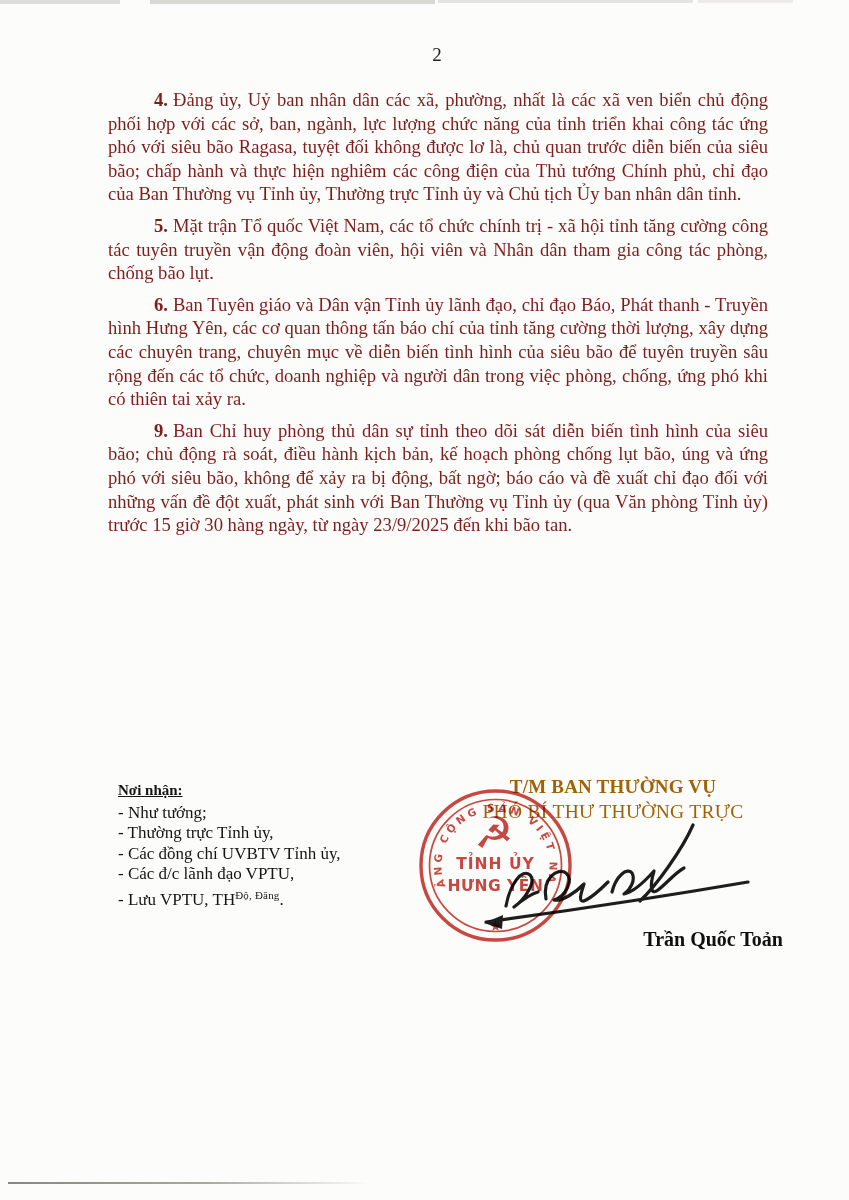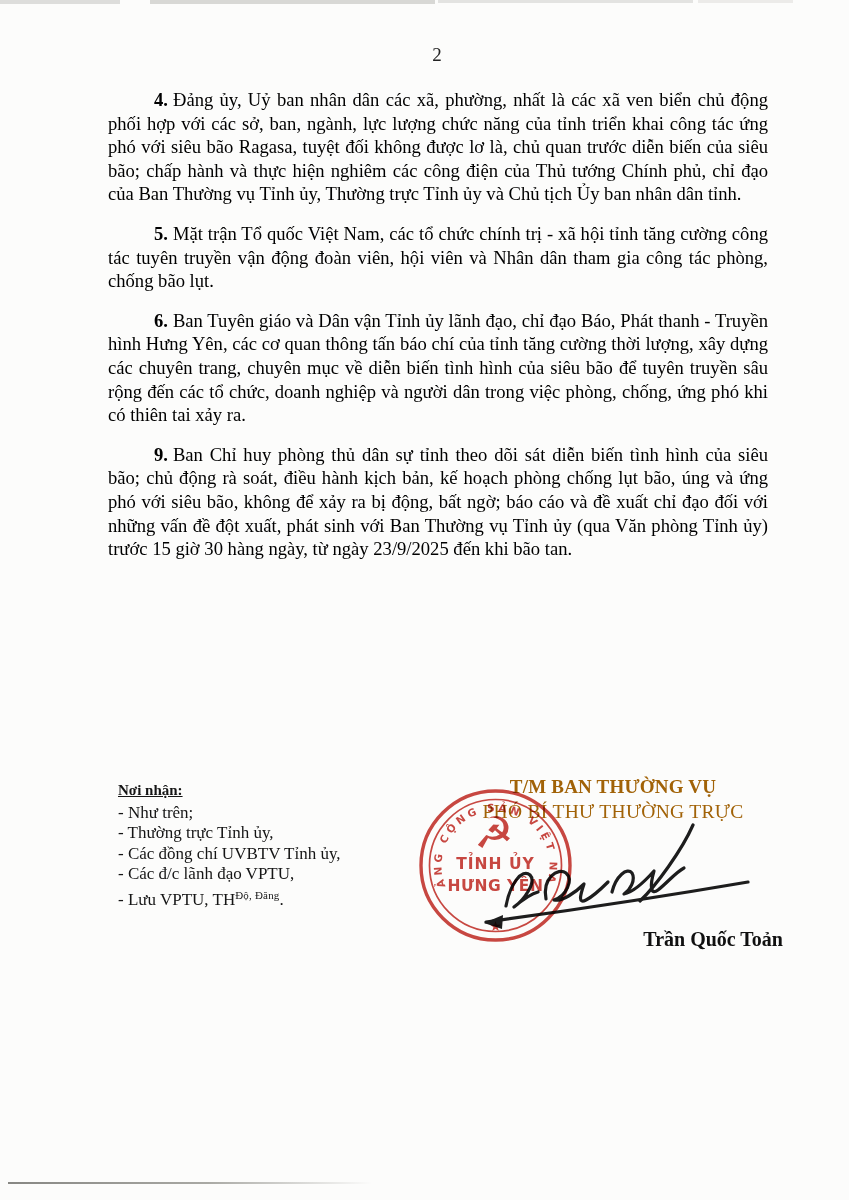--- a/index.html
+++ b/index.html
@@ -11,23 +11,23 @@
   }
   .page-number{
     position:absolute;top:44px;left:0;width:874px;
     text-align:center;font-size:19px;color:#222;
   }
   .doc-body{
     position:absolute;top:88px;left:108px;width:660px;
   }
   .doc-body p{
     margin:0;text-align:justify;text-indent:46px;
-    font-size:18.6px;line-height:23.6px;color:#000000;
+    font-size:18.6px;line-height:23.6px;color:#7f1d1d;
   }
-  .doc-body p + p{margin-top:16px;}
+  .doc-body p + p{margin-top:8px;}
   .para-num{font-weight:bold;margin-right:5px;}
   .footer-left{
     position:absolute;left:118px;top:780px;width:300px;
     font-size:17px;line-height:20.6px;color:#151515;
   }
   .footer-left .recipients-title{
     font-weight:bold;text-decoration:underline;font-size:15px;
     margin-bottom:2px;
   }
   .recipient-line{margin:0;}
@@ -74,21 +74,21 @@
 
 <div class="doc-body">
   <p><span class="para-num">4.</span><span>Đảng ủy, Uỷ ban nhân dân các xã, phường, nhất là các xã ven biển chủ động phối hợp với các sở, ban, ngành, lực lượng chức năng của tỉnh triển khai công tác ứng phó với siêu bão Ragasa, tuyệt đối không được lơ là, chủ quan trước diễn biến của siêu bão; chấp hành và thực hiện nghiêm các công điện của Thủ tướng Chính phủ, chỉ đạo của Ban Thường vụ Tỉnh ủy, Thường trực Tỉnh ủy và Chủ tịch Ủy ban nhân dân tỉnh.</span></p>
   <p><span class="para-num">5.</span><span>Mặt trận Tổ quốc Việt Nam, các tổ chức chính trị - xã hội tỉnh tăng cường công tác tuyên truyền vận động đoàn viên, hội viên và Nhân dân tham gia công tác phòng, chống bão lụt.</span></p>
   <p><span class="para-num">6.</span><span>Ban Tuyên giáo và Dân vận Tỉnh ủy lãnh đạo, chỉ đạo Báo, Phát thanh - Truyền hình Hưng Yên, các cơ quan thông tấn báo chí của tỉnh tăng cường thời lượng, xây dựng các chuyên trang, chuyên mục về diễn biến tình hình của siêu bão để tuyên truyền sâu rộng đến các tổ chức, doanh nghiệp và người dân trong việc phòng, chống, ứng phó khi có thiên tai xảy ra.</span></p>
   <p><span class="para-num">9.</span><span>Ban Chỉ huy phòng thủ dân sự tỉnh theo dõi sát diễn biến tình hình của siêu bão; chủ động rà soát, điều hành kịch bản, kế hoạch phòng chống lụt bão, úng và ứng phó với siêu bão, không để xảy ra bị động, bất ngờ; báo cáo và đề xuất chỉ đạo đối với những vấn đề đột xuất, phát sinh với Ban Thường vụ Tỉnh ủy (qua Văn phòng Tỉnh ủy) trước 15 giờ 30 hàng ngày, từ ngày 23/9/2025 đến khi bão tan.</span></p>
 </div>
 
 <div class="footer-left">
   <div class="recipients-title">Nơi nhận:</div>
-  <p class="recipient-line">- Như trên;</p>
+  <p class="recipient-line">- Như tướng;</p>
   <p class="recipient-line">- Thường trực Tỉnh ủy,</p>
   <p class="recipient-line">- Các đồng chí UVBTV Tỉnh ủy,</p>
   <p class="recipient-line">- Các đ/c lãnh đạo VPTU,</p>
   <p class="recipient-line"><span>- Lưu VPTU, TH</span><sup class="annot">Độ, Đăng</sup><span>.</span></p>
 </div>
 
 <div class="sign-block">
   <div class="sign-authority">T/M BAN THƯỜNG VỤ</div>
   <div class="sign-title">PHÓ BÍ THƯ THƯỜNG TRỰC</div>
 </div>

